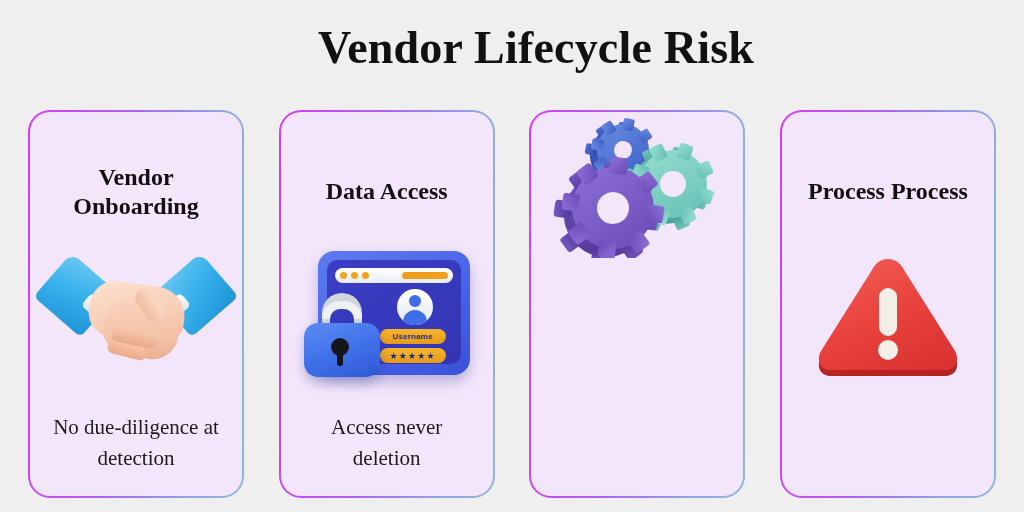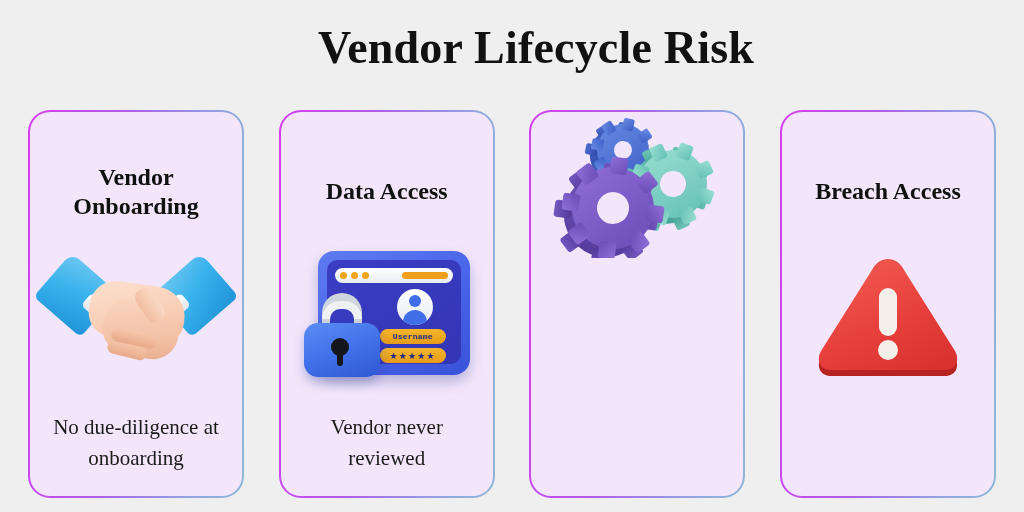--- a/index.html
+++ b/index.html
@@ -274,21 +274,21 @@
     height: 15px;
     border-radius: 8px;
     background: linear-gradient(180deg, #f5b62c 0%, #e79b18 100%);
     display: flex;
     align-items: center;
     justify-content: center;
   }
   .acc-field.user { top: 80px; }
   .acc-field.pass { top: 99px; }
   .acc-field-label {
-    font-family: Liberation Mono, monospace;
+    font-family: Liberation Sans, sans-serif;
     font-size: 8px;
     font-weight: bold;
     color: #1c2a8a;
     letter-spacing: 0.2px;
   }
   .acc-stars {
     font-family: "Liberation Sans", sans-serif;
     font-size: 9px;
     color: #1c2a8a;
     letter-spacing: 1.2px;
@@ -381,21 +381,21 @@
             <div class="hs-cuff left"></div>
             <div class="hs-cuff right"></div>
             <div class="hs-hand back"></div>
             <div class="hs-hand fore"></div>
             <div class="hs-thumb"></div>
             <div class="hs-finger" style="left:62px; top:88px; width:40px; transform:rotate(14deg);"></div>
             <div class="hs-finger" style="left:66px; top:76px; width:46px; transform:rotate(12deg);"></div>
           </div>
         </div>
 
-        <div class="card-caption">No due-diligence at onboarding</div>
+        <div class="card-caption">No due-diligence at detection</div>
       </div>
     </div>
 
     <div class="card">
       <div class="card-inner">
         <div class="card-heading single">Data Access</div>
 
         <div class="card-art">
           <div class="art-access">
             <div class="acc-frame"></div>
@@ -415,21 +415,21 @@
             </div>
             <div class="acc-field pass">
               <span class="acc-stars">★★★★★</span>
             </div>
             <div class="acc-lock-shackle"></div>
             <div class="acc-lock-body"></div>
             <div class="acc-keyhole"></div>
           </div>
         </div>
 
-        <div class="card-caption">Vendor never reviewed</div>
+        <div class="card-caption">Access never deletion</div>
       </div>
     </div>
 
     <div class="card">
       <div class="card-inner">
 
         <div class="card-art">
           <div class="art-gears">
             <svg width="172" height="142" viewBox="0 0 172 142">
               <defs>
@@ -544,21 +544,21 @@
               </g>
             </svg>
           </div>
         </div>
 
       </div>
     </div>
 
     <div class="card">
       <div class="card-inner">
-        <div class="card-heading">Breach Access</div>
+        <div class="card-heading">Process Process</div>
 
         <div class="card-art">
           <div class="art-warning">
             <svg width="160" height="140" viewBox="0 0 160 140">
               <defs>
                 <linearGradient id="triTop" x1="0.2" y1="0" x2="0.8" y2="1">
                   <stop offset="0" stop-color="#f15b52"></stop>
                   <stop offset="0.55" stop-color="#e8403c"></stop>
                   <stop offset="1" stop-color="#d93230"></stop>
                 </linearGradient>

